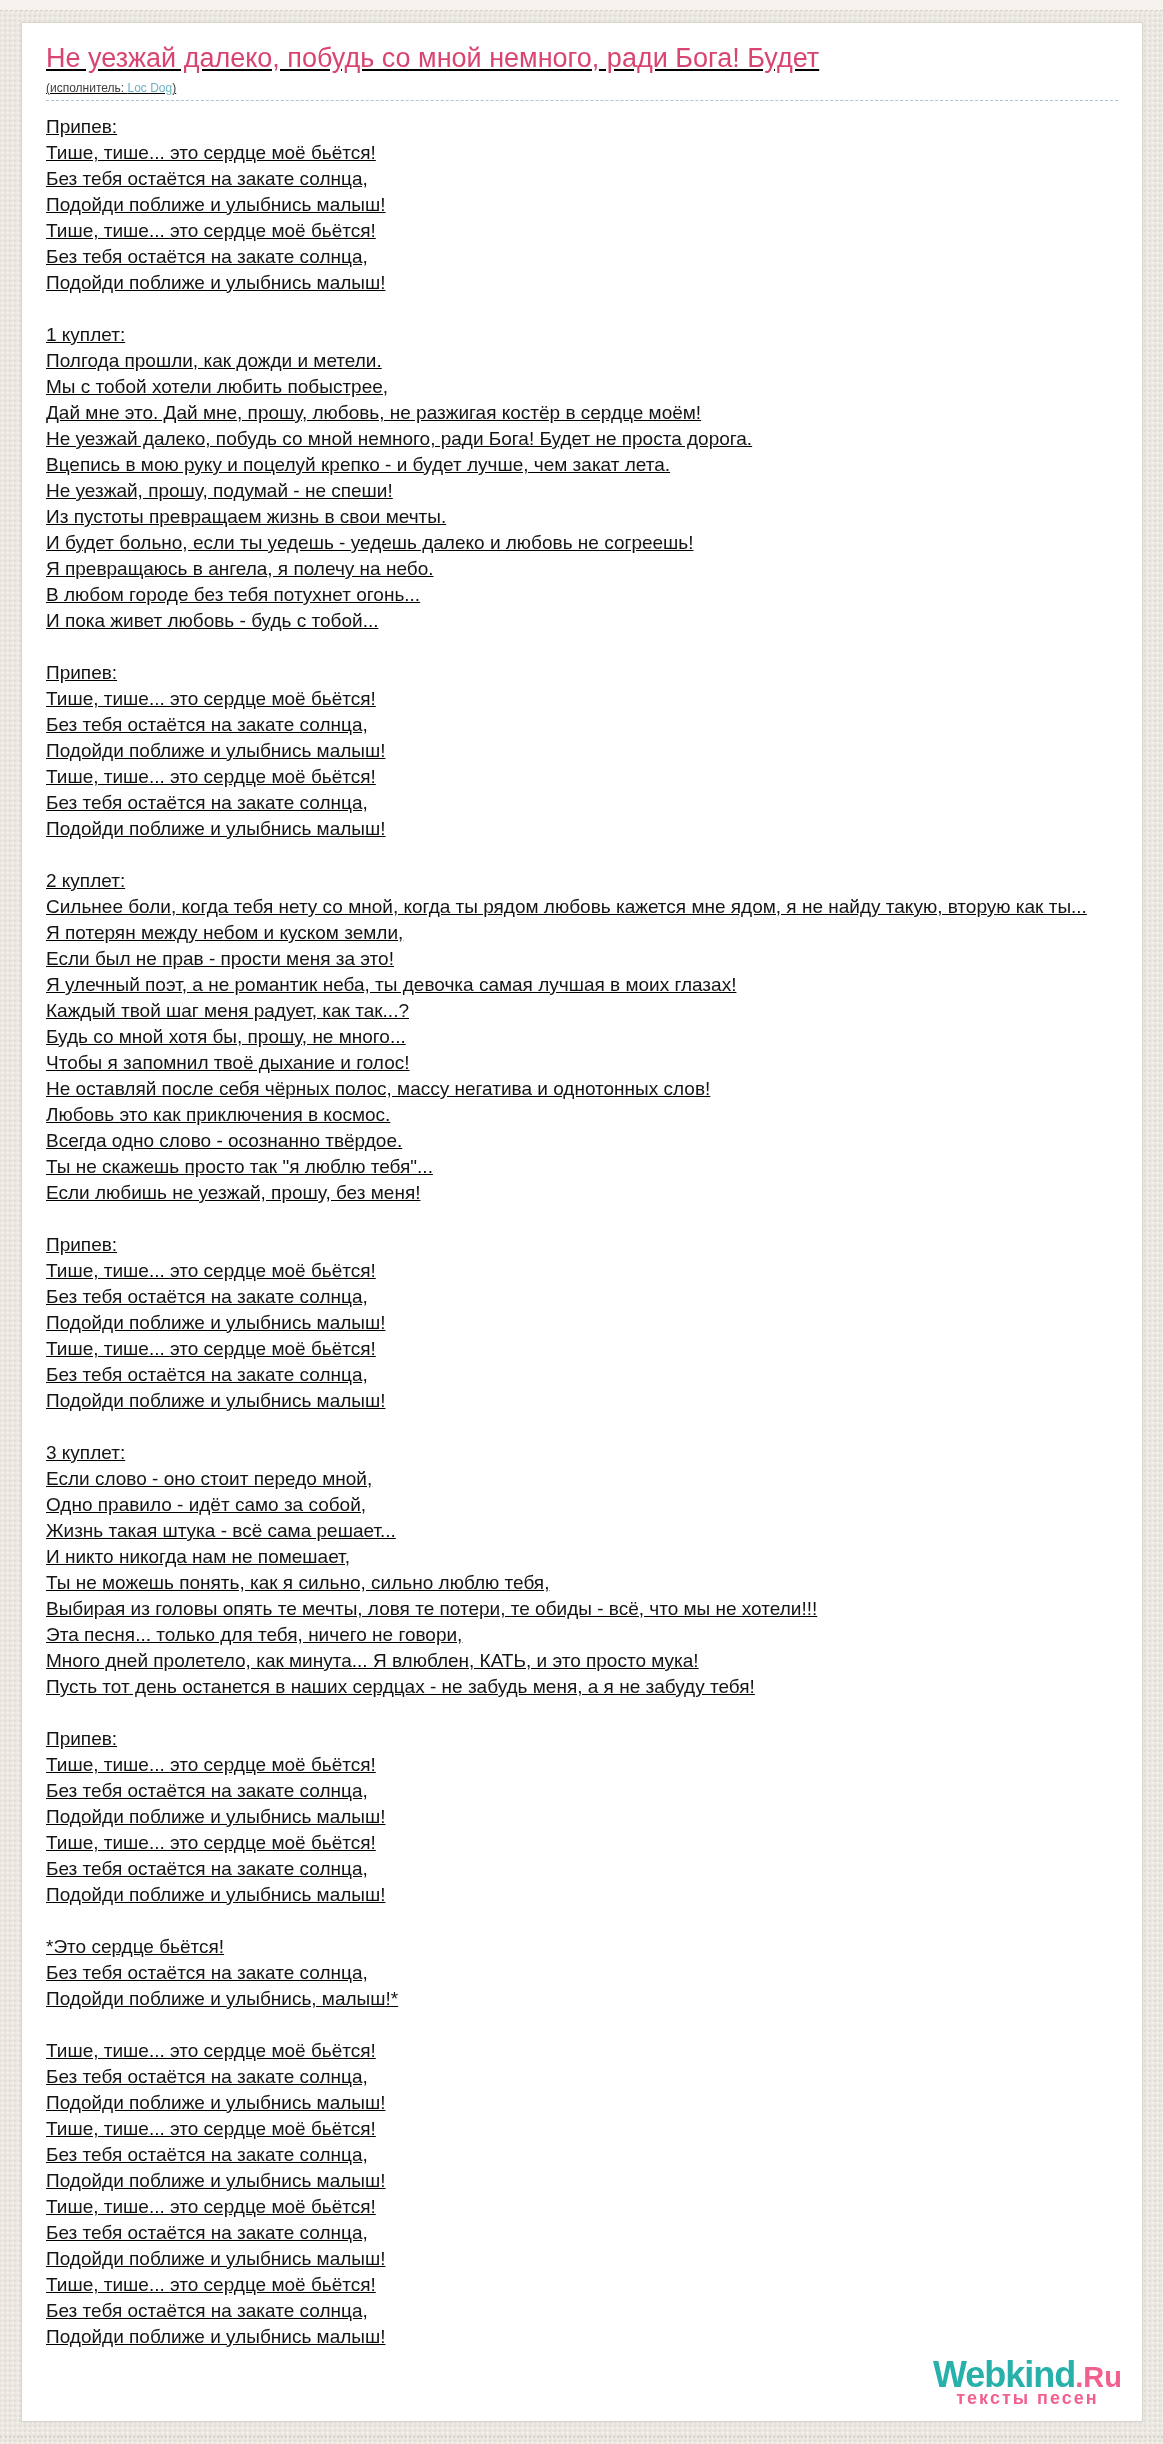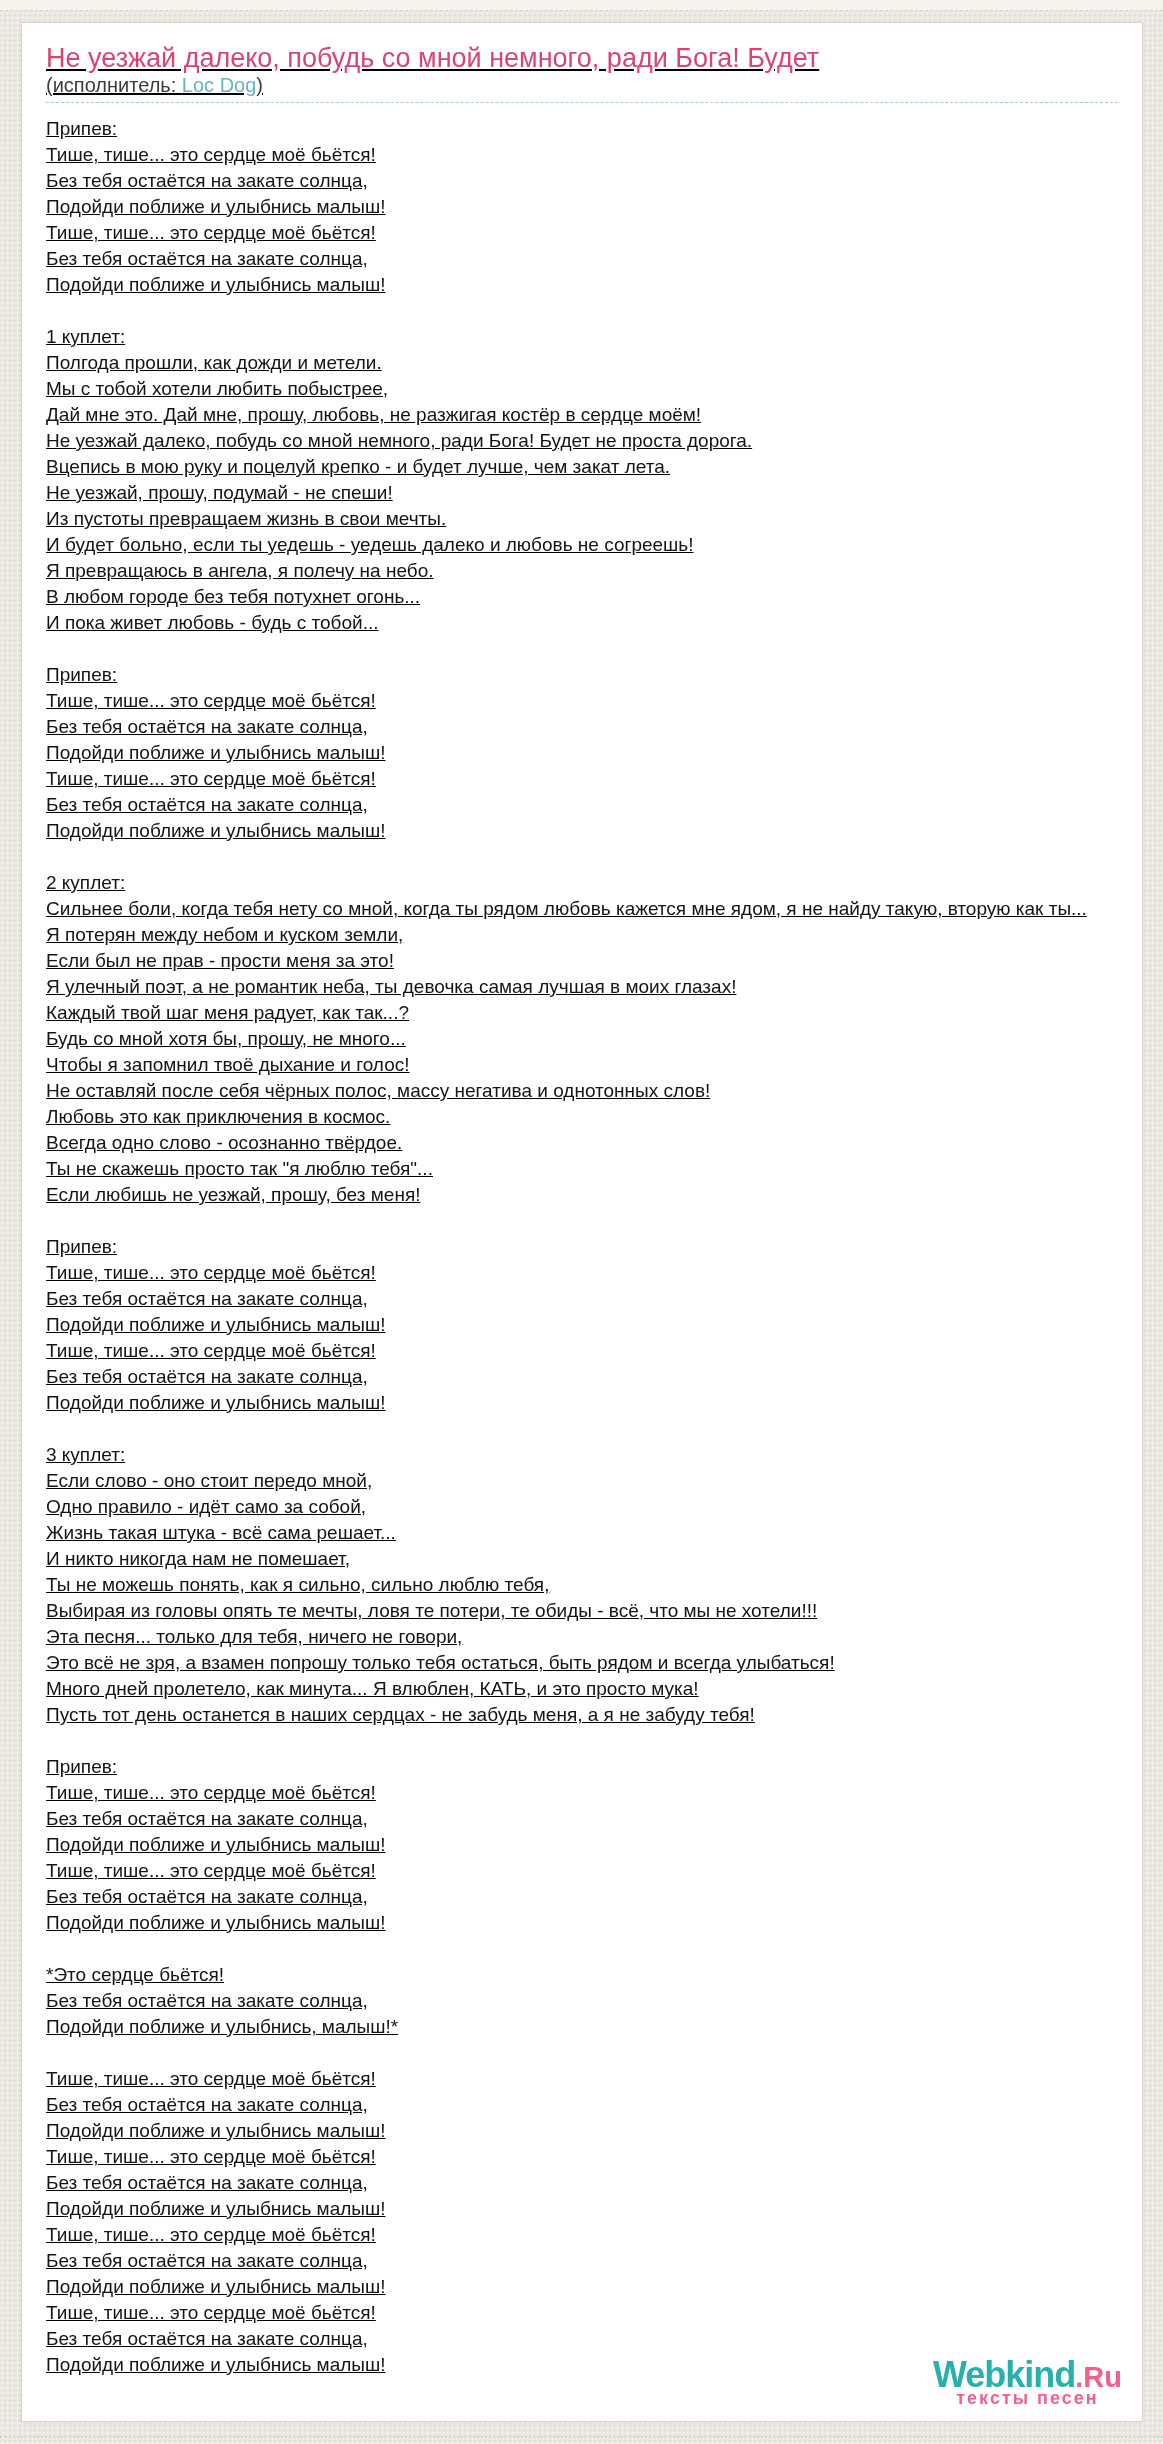--- a/index.html
+++ b/index.html
@@ -36,21 +36,22 @@
     text-decoration: underline;
   }
   .title {
     font-size: 27px;
     font-weight: 400;
     color: #d94570;
     white-space: nowrap;
     letter-spacing: 0;
   }
   .artist-line {
-    font-size: 20px;
+    margin-top: 7px;
+    font-size: 12px;
     color: #3c3c3c;
     white-space: nowrap;
   }
   .artist-link {
     color: #6ab2c2;
     text-decoration: none;
     cursor: pointer;
   }
   .rule {
     margin-top: 5px;
@@ -161,21 +162,20 @@
       </div>
       <div class="stanza">
         <div class="line">3 куплет:</div>
         <div class="line">Если слово - оно стоит передо мной,</div>
         <div class="line">Одно правило - идёт само за собой,</div>
         <div class="line">Жизнь такая штука - всё сама решает...</div>
         <div class="line">И никто никогда нам не помешает,</div>
         <div class="line">Ты не можешь понять, как я сильно, сильно люблю тебя,</div>
         <div class="line">Выбирая из головы опять те мечты, ловя те потери, те обиды - всё, что мы не хотели!!!</div>
         <div class="line">Эта песня... только для тебя, ничего не говори,</div>
-        <div class="line">Это всё не зря, а взамен попрошу только тебя остаться, быть рядом и всегда улыбаться!</div>
         <div class="line">Много дней пролетело, как минута... Я влюблен, КАТЬ, и это просто мука!</div>
         <div class="line">Пусть тот день останется в наших сердцах - не забудь меня, а я не забуду тебя!</div>
       </div>
       <div class="stanza">
         <div class="line">Припев:</div>
         <div class="line">Тише, тише... это сердце моё бьётся!</div>
         <div class="line">Без тебя остаётся на закате солнца,</div>
         <div class="line">Подойди поближе и улыбнись малыш!</div>
         <div class="line">Тише, тише... это сердце моё бьётся!</div>
         <div class="line">Без тебя остаётся на закате солнца,</div>

